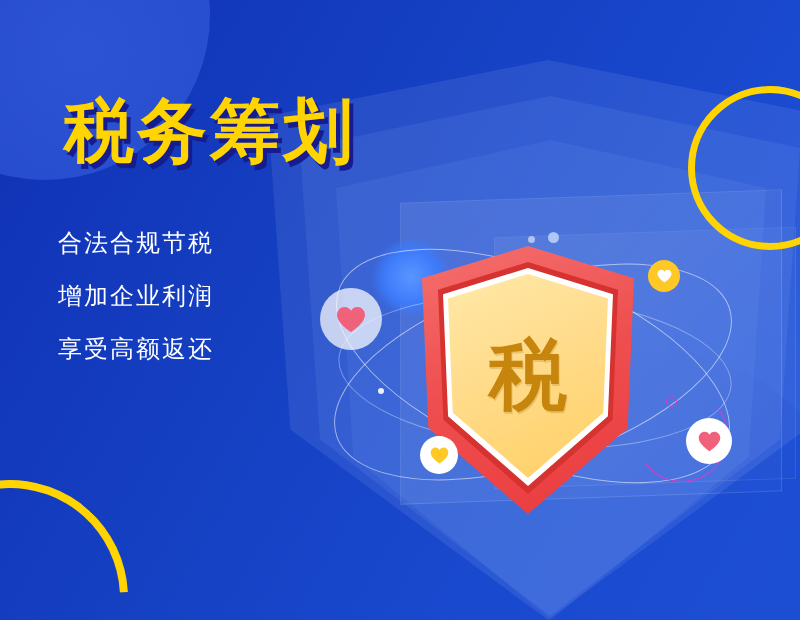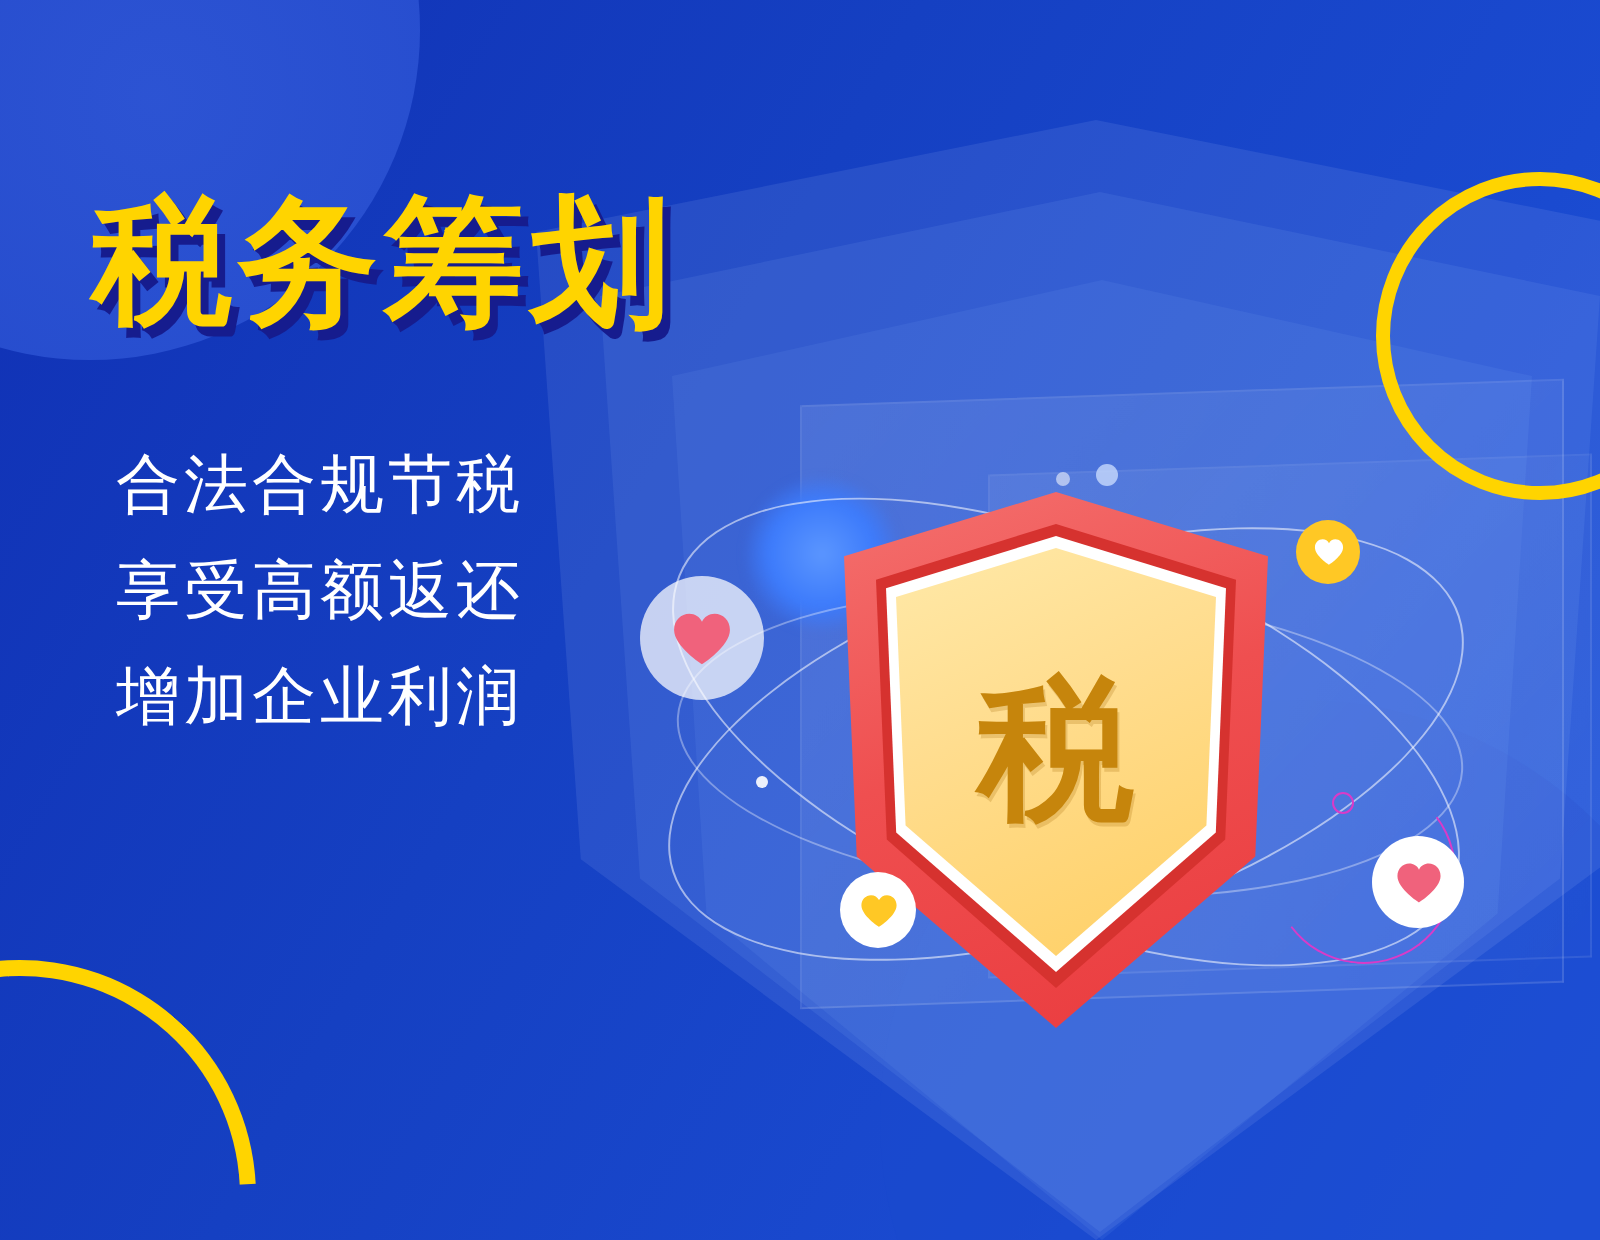--- a/index.html
+++ b/index.html
@@ -53,29 +53,29 @@
   }
 
   
   .shield-bg{position:absolute;}
   .sh1{left:268px;top:60px;width:560px;height:560px;opacity:.11;background:#bcd6ff;}
   .sh2{left:300px;top:96px;width:500px;height:520px;opacity:.10;background:#9cc2ff;}
   .sh3{left:336px;top:140px;width:430px;height:480px;opacity:.09;background:#8fb8ff;}
 
   
   .headline{
-    position:absolute;left:46px;top:92px;
+    position:absolute;left:64px;top:92px;
     font-size:70px;line-height:78px;font-weight:bold;letter-spacing:3px;
     color:#ffd400;
     text-shadow:4px 5px 0 #161c8e;
     white-space:nowrap;
   }
   .bullets{position:absolute;left:58px;top:216px;}
   .bullet{
-    font-size:32px;line-height:53px;color:#ffffff;letter-spacing:2px;
+    font-size:24px;line-height:53px;color:#ffffff;letter-spacing:2px;
     white-space:nowrap;font-weight:400;
   }
 
   
   .shield-wrap{position:absolute;left:398px;top:238px;width:260px;height:300px;}
   .orbit{position:absolute;border:1.3px solid rgba(255,255,255,.55);border-radius:50%;}
   .orbit-1{left:-72px;top:42px;width:412px;height:182px;transform:rotate(-18deg);}
   .orbit-2{left:-74px;top:34px;width:416px;height:186px;transform:rotate(22deg);}
   .orbit-3{left:-60px;top:58px;width:392px;height:150px;transform:rotate(4deg);border-color:rgba(255,255,255,.35);}
   .magenta-arc{
@@ -146,22 +146,22 @@
 
     <div class="yellow-ring"></div>
     <div class="yellow-arc"></div>
     <div class="glow"></div>
   </div>
 
   <div class="headline">税务筹划</div>
 
   <div class="bullets">
     <div class="bullet">合法合规节税</div>
+    <div class="bullet">增加企业利润</div>
     <div class="bullet">享受高额返还</div>
-    <div class="bullet">增加企业利润</div>
   </div>
 
   <div class="shield-wrap">
 
     <div class="orbit orbit-1"></div>
     <div class="orbit orbit-2"></div>
     <div class="orbit orbit-3"></div>
     <div class="magenta-arc"></div>
     <div class="magenta-dot"></div>
 

